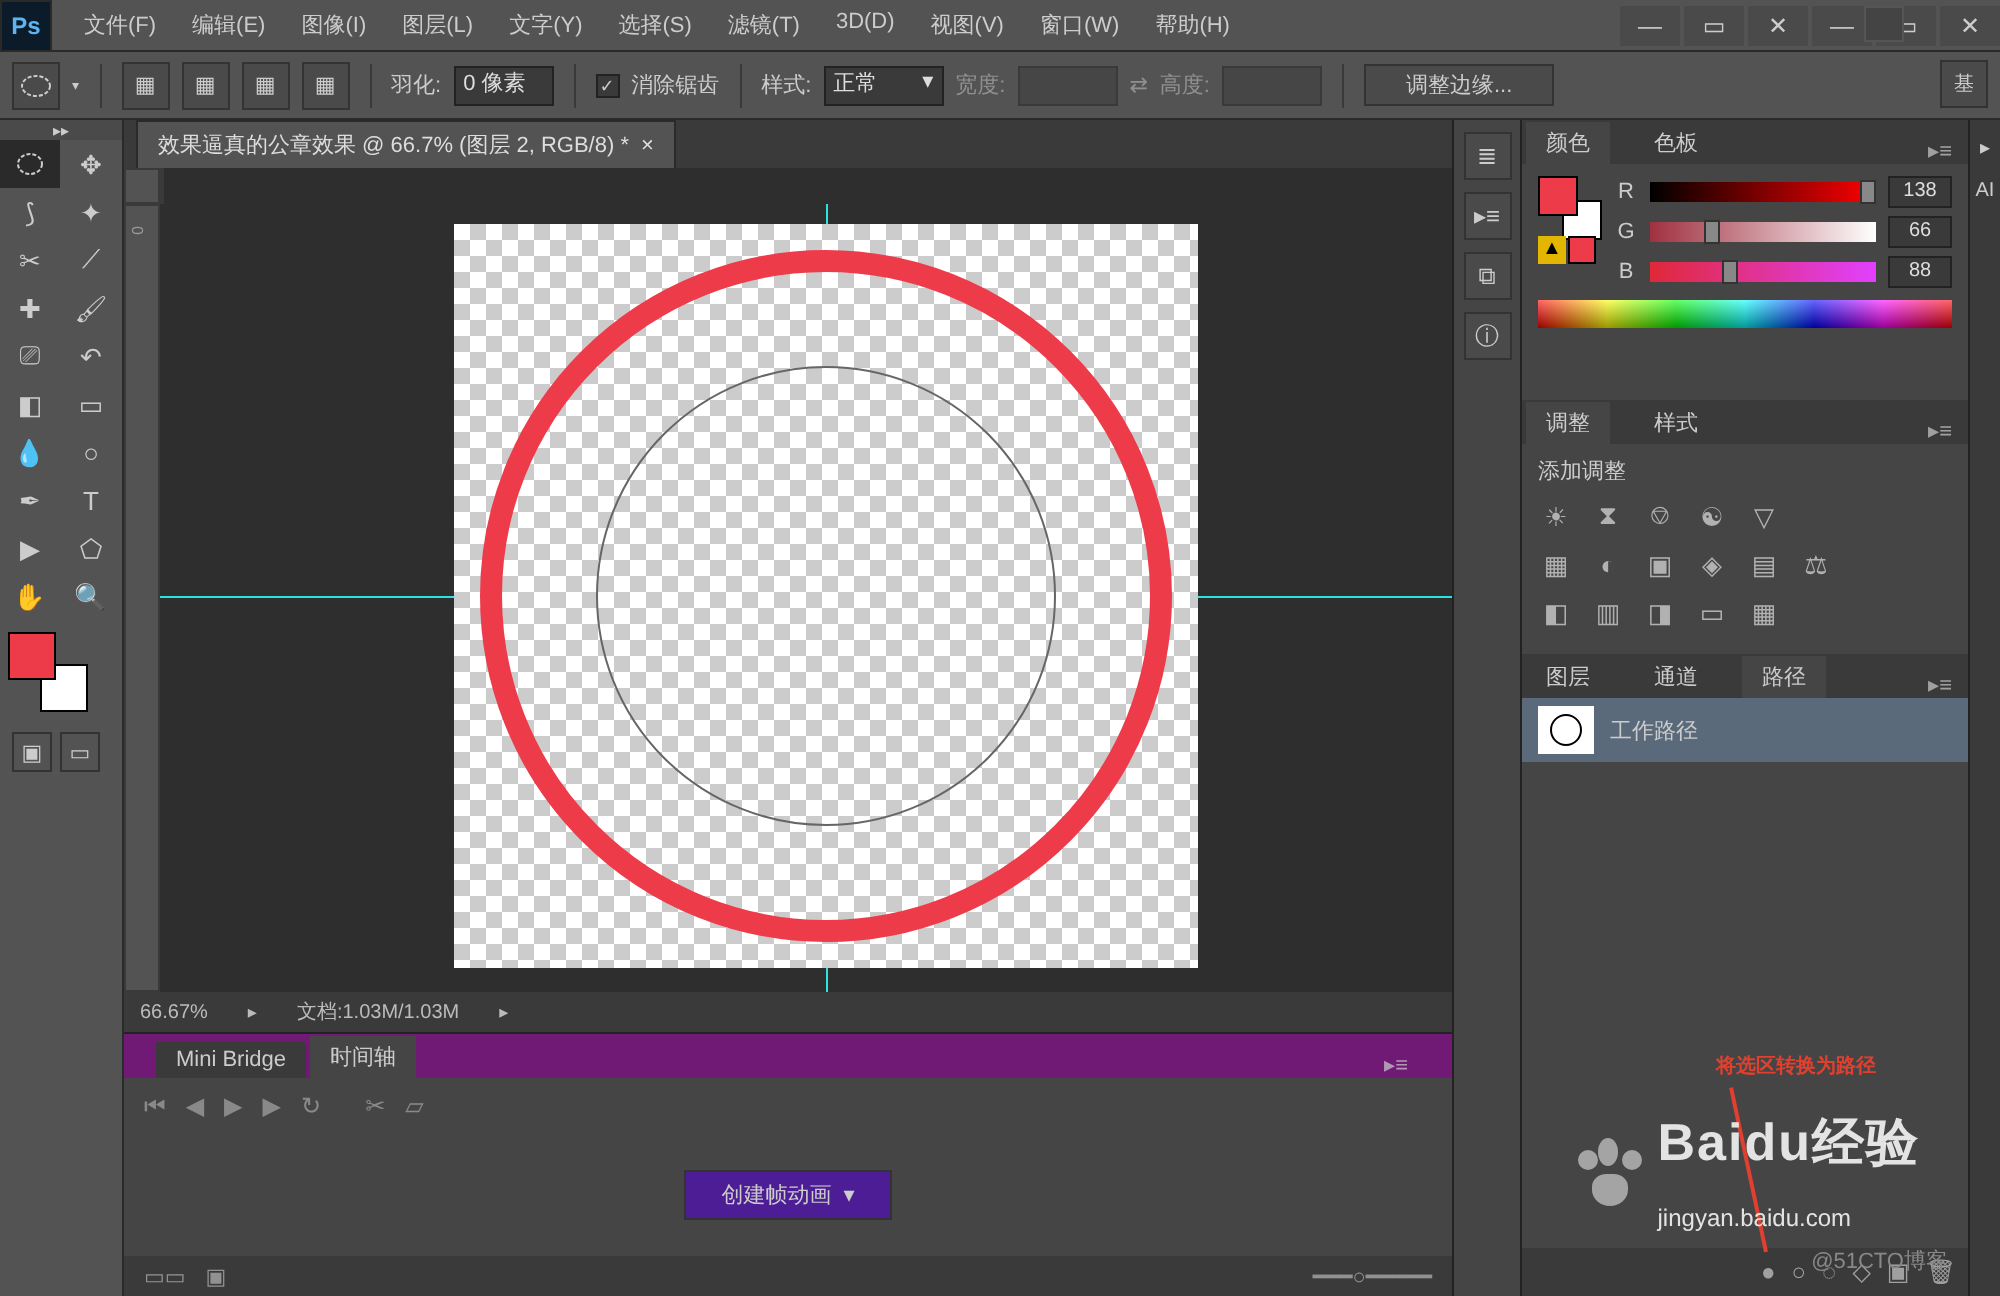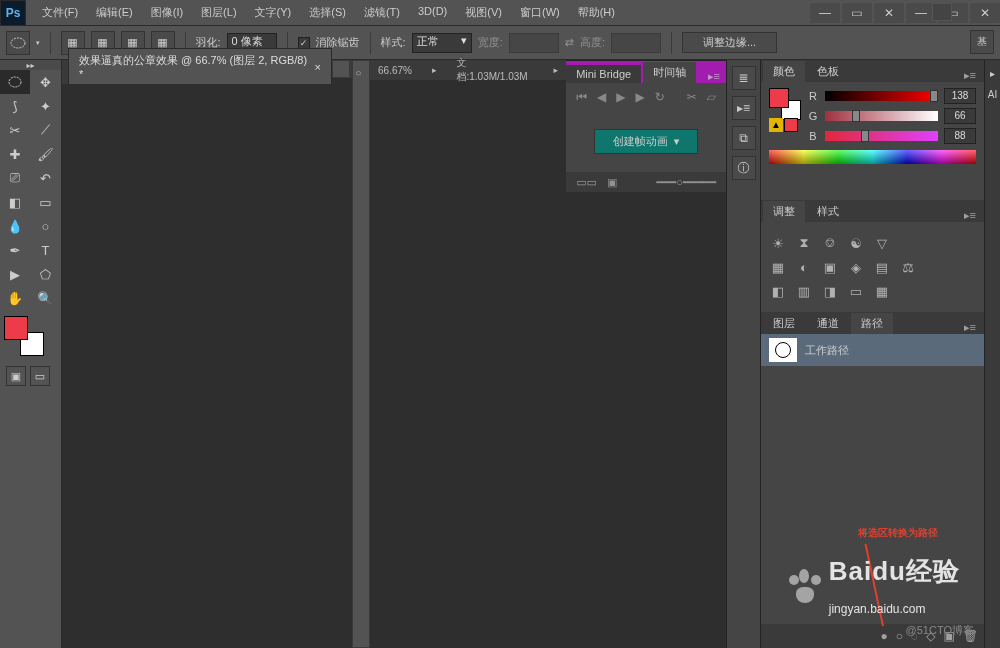--- a/index.html
+++ b/index.html
@@ -36,21 +36,21 @@
 .tool-grid { display: grid; grid-template-columns: 1fr 1fr; }
 .tool { width: 30px; height: 24px; display: flex; align-items: center; justify-content: center; font-size: 13px; }
 .tool.active { background: #2a2a2a; }
 .fgbg { position: relative; width: 40px; height: 40px; margin: 6px 4px; }
 .fgbg .fg { position: absolute; top: 0; left: 0; width: 24px; height: 24px; background: #ed3b4a; border: 1px solid #000; }
 .fgbg .bg { position: absolute; bottom: 0; right: 0; width: 24px; height: 24px; background: #fff; border: 1px solid #000; }
 .qm { display: flex; gap: 4px; margin: 4px 6px; }
 .qm div { width: 20px; height: 20px; border: 1px solid #333; display: flex; align-items: center; justify-content: center; }
 
 
-.docarea { flex: 1; display: flex; flex-direction: row; background: #2e2e2e; min-width: 0; }
+.docarea { flex: 1; display: flex; flex-direction: column; background: #2e2e2e; min-width: 0; }
 .doctab-row { height: 24px; background: #3a3a3a; display: flex; align-items: flex-end; padding-left: 6px; }
 .doctab { background: #535353; padding: 4px 10px; font-size: 11px; color: #ddd; display: flex; align-items: center; gap: 6px; border: 1px solid #2a2a2a; border-bottom: none; }
 .ruler-corner { width: 18px; height: 18px; background: #535353; border: 1px solid #3a3a3a; }
 .ruler-h { height: 18px; background: #535353; border: 1px solid #3a3a3a; position: relative; overflow: hidden; font-size: 8px; color: #999; }
 .ruler-v { width: 18px; background: #535353; border: 1px solid #3a3a3a; position: relative; overflow: hidden; font-size: 8px; color: #999; }
 .ruler-v span { position: absolute; left: 1px; writing-mode: vertical-rl; }
 .canvas-wrap { flex: 1; display: flex; min-height: 0; }
 .canvas-row { display: flex; }
 .canvas-viewport { flex: 1; background: #2e2e2e; position: relative; overflow: hidden;}
 .artboard { position: absolute; left: 147px; top: 10px; width: 372px; height: 372px;
@@ -67,37 +67,37 @@
 .path-circle { position: absolute; left: 218px; top: 81px; width: 230px; height: 230px; border: 1px solid #666; border-radius: 50%; pointer-events: none; }
 .guide-h { position: absolute; left: 0; right: 0; height: 1px; background: #2ee0e0; top: 196px; }
 .guide-v { position: absolute; top: 0; bottom: 0; width: 1px; background: #2ee0e0; left: 333px; }
 
 
 .statusbar { height: 20px; background: #3a3a3a; display: flex; align-items: center; padding: 0 8px; gap: 20px; font-size: 10px; color: #bbb; }
 .statusbar .arrow { font-size: 9px; }
 
 
 .bottompanel { height: 132px; background: #454545; border-top: 1px solid #222; display: flex; flex-direction: column; }
-.bp-tabs { height: 22px; background: #a21caf; display: flex; align-items: flex-end; padding: 0 0; gap: 2px; }
+.bp-tabs { height: 22px; background: #701a75; display: flex; align-items: flex-end; padding: 0 16px; gap: 2px; }
 .bp-tab { padding: 3px 10px; background: #454545; font-size: 11px; }
 .bp-tab.inactive { background: #3a3a3a; }
 .bp-controls { height: 28px; display: flex; align-items: center; gap: 10px; padding: 0 10px; }
 .bp-controls span { opacity: 0.5; font-size: 12px; }
 .bp-center { flex: 1; display: flex; align-items: center; justify-content: center; }
-.bp-btn { padding: 4px 18px; background: #0f766e; border: 1px solid #333; display: flex; align-items: center; gap: 6px; }
+.bp-btn { padding: 4px 18px; background: #4c1d95; border: 1px solid #333; display: flex; align-items: center; gap: 6px; }
 .bp-footer { height: 20px; background: #3a3a3a; display: flex; align-items: center; gap: 10px; padding: 0 10px; }
 .bp-footer span { opacity: 0.6; }
 
 
 .dockstrip { width: 34px; background: #454545; border-left: 1px solid #222; display: flex; flex-direction: column; align-items: center; padding-top: 6px; gap: 6px; }
 .dockstrip div { width: 24px; height: 24px; display: flex; align-items: center; justify-content: center; border: 1px solid #333; background: #4a4a4a; font-size: 12px; }
 
 
 .rightpanels { width: 224px; background: #454545; border-left: 1px solid #222; display: flex; flex-direction: column; }
-.panel-tabs { height: 22px; background: #3a3a3a; display: flex; align-items: flex-end; gap: 2px; padding: 0 2px; }
+.panel-tabs { height: 22px; background: #3a3a3a; display: flex; align-items: flex-end; gap: 12px; padding: 0 2px; }
 .ptab { padding: 3px 10px; background: #454545; font-size: 11px; }
 .ptab.inactive { background: #3a3a3a; }
 .panel-body { padding: 6px 8px; }
 
 
 .color-swatch-pair { width: 32px; height: 32px; position: relative; float: left; margin-right: 6px; }
 .color-swatch-pair .fg2 { position: absolute; top: 0; left: 0; width: 20px; height: 20px; background: #ed3b4a; border: 1px solid #000; }
 .color-swatch-pair .bg2 { position: absolute; bottom: 0; right: 0; width: 20px; height: 20px; background: #fff; border: 1px solid #000; }
 .slider-row { display: flex; align-items: center; gap: 6px; margin-bottom: 4px; }
 .slider-row .lbl { width: 12px; text-align: center; }
@@ -358,20 +358,21 @@
       <div class="warn-swatch"></div>
       <div class="spectrum"></div>
     </div>
 
     <div class="panel-tabs">
       <div class="ptab">调整</div>
       <div class="ptab inactive">样式</div>
       <span class="rp-menu">▸≡</span>
     </div>
     <div class="adj-body">
+      <div>添加调整</div>
       <div class="adj-row">
         <span>☀</span>
         <span>⧗</span>
         <span>⎊</span>
         <span>☯</span>
         <span>▽</span>
       </div>
       <div class="adj-row">
         <span>▦</span>
         <span>◐</span>

